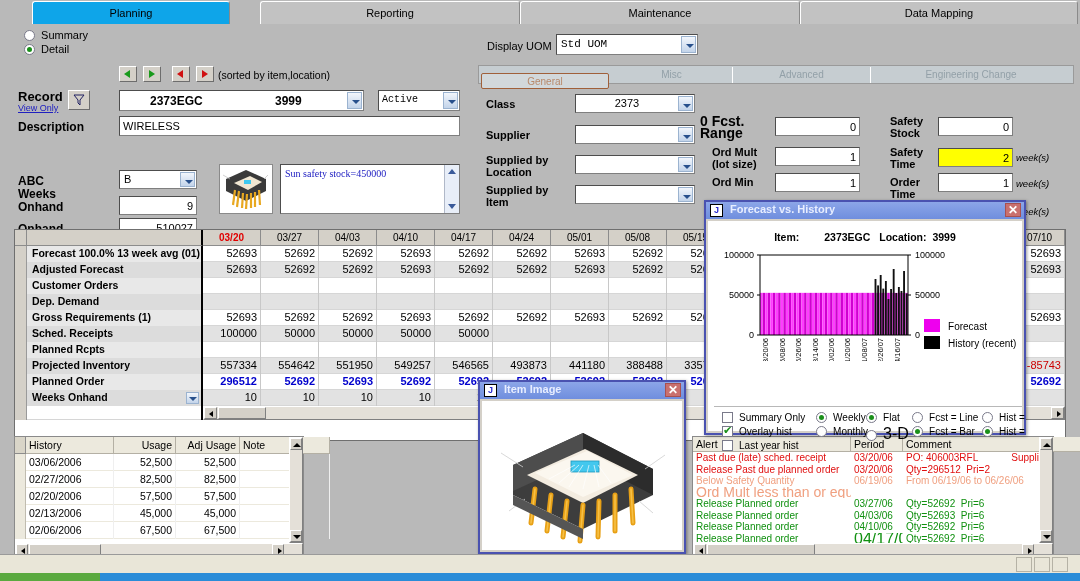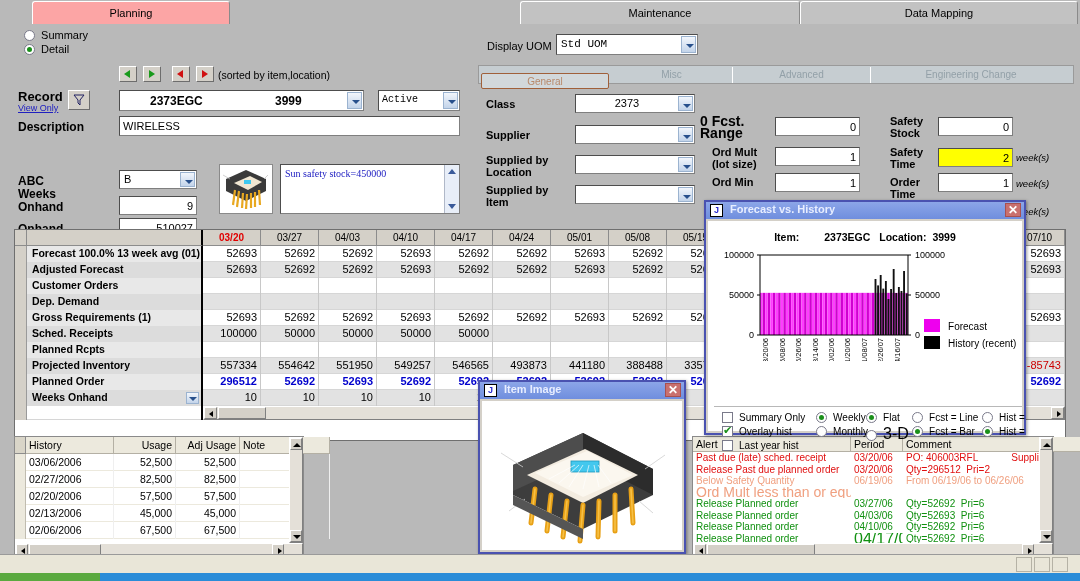--- a/index.html
+++ b/index.html
@@ -8,21 +8,21 @@
     background:#6d9cc0;
     font-family:"Liberation Sans", sans-serif;
     font-size:11px;color:#000;
     -webkit-font-smoothing:none;
   }
   
   .tabstrip{position:absolute;left:0;top:0;width:1080px;height:24px;background:#b9b9b9;}
   .tabstrip .tb{position:absolute;top:1px;height:23px;line-height:22px;text-align:center;
     background:#c2c2c2;border-left:1px solid #fff;border-right:1px solid #8a8a8a;
     border-top:1px solid #fff;border-radius:3px 3px 0 0;font-size:11px;color:#000;}
-  .tabstrip .tb.active{background:#fca5a5;}
+  .tabstrip .tb.active{background:#0ea5e9;}
   
   .panel{position:absolute;left:0;top:24px;width:1080px;height:530px;background:#b9b9b9;}
   
   .radio{display:inline-block;width:11px;height:11px;border-radius:50%;background:#fff;
     border:1px solid #7a7a8a;box-sizing:border-box;vertical-align:-2px;position:relative;}
   .radio.on::after{content:"";position:absolute;left:2px;top:2px;width:5px;height:5px;border-radius:50%;background:#1a8f1a;}
   .chk{display:inline-block;width:11px;height:11px;background:#fff;border:1px solid #7a7a8a;
     box-sizing:border-box;vertical-align:-2px;position:relative;}
   .chk.on::after{content:"\2714";position:absolute;left:0px;top:-4px;font-size:11px;color:#1a8f1a;line-height:14px;}
   
@@ -69,20 +69,21 @@
   .status{position:absolute;left:0;top:554px;width:1080px;height:19px;background:#e9e6d8;border-top:1px solid #9a9a9a;}
   .status .bx{position:absolute;top:2px;height:15px;border:1px solid #b5b2a5;box-sizing:border-box;background:#e9e6d8;}
   .taskbar{position:absolute;left:0;top:573px;width:1080px;height:8px;background:#2a8cd8;}
   .taskbar .g{position:absolute;left:0;top:0;width:100px;height:8px;background:#5aa93f;}
 </style>
 </head>
 <body>
 
 <div class="tabstrip">
   <div class="tb active" style="left:32px;width:196px;"><span>Planning</span></div>
+  <div class="tb" style="left:260px;width:258px;"><span>Reporting</span></div>
   <div class="tb" style="left:520px;width:278px;"><span>Maintenance</span></div>
   <div class="tb" style="left:800px;width:276px;"><span>Data Mapping</span></div>
 </div>
 
 <div class="panel">
 
   <div style="position:absolute;left:24px;top:5px;">
     <span class="radio"></span>
     <span style="margin-left:3px;">Summary</span>
   </div>

